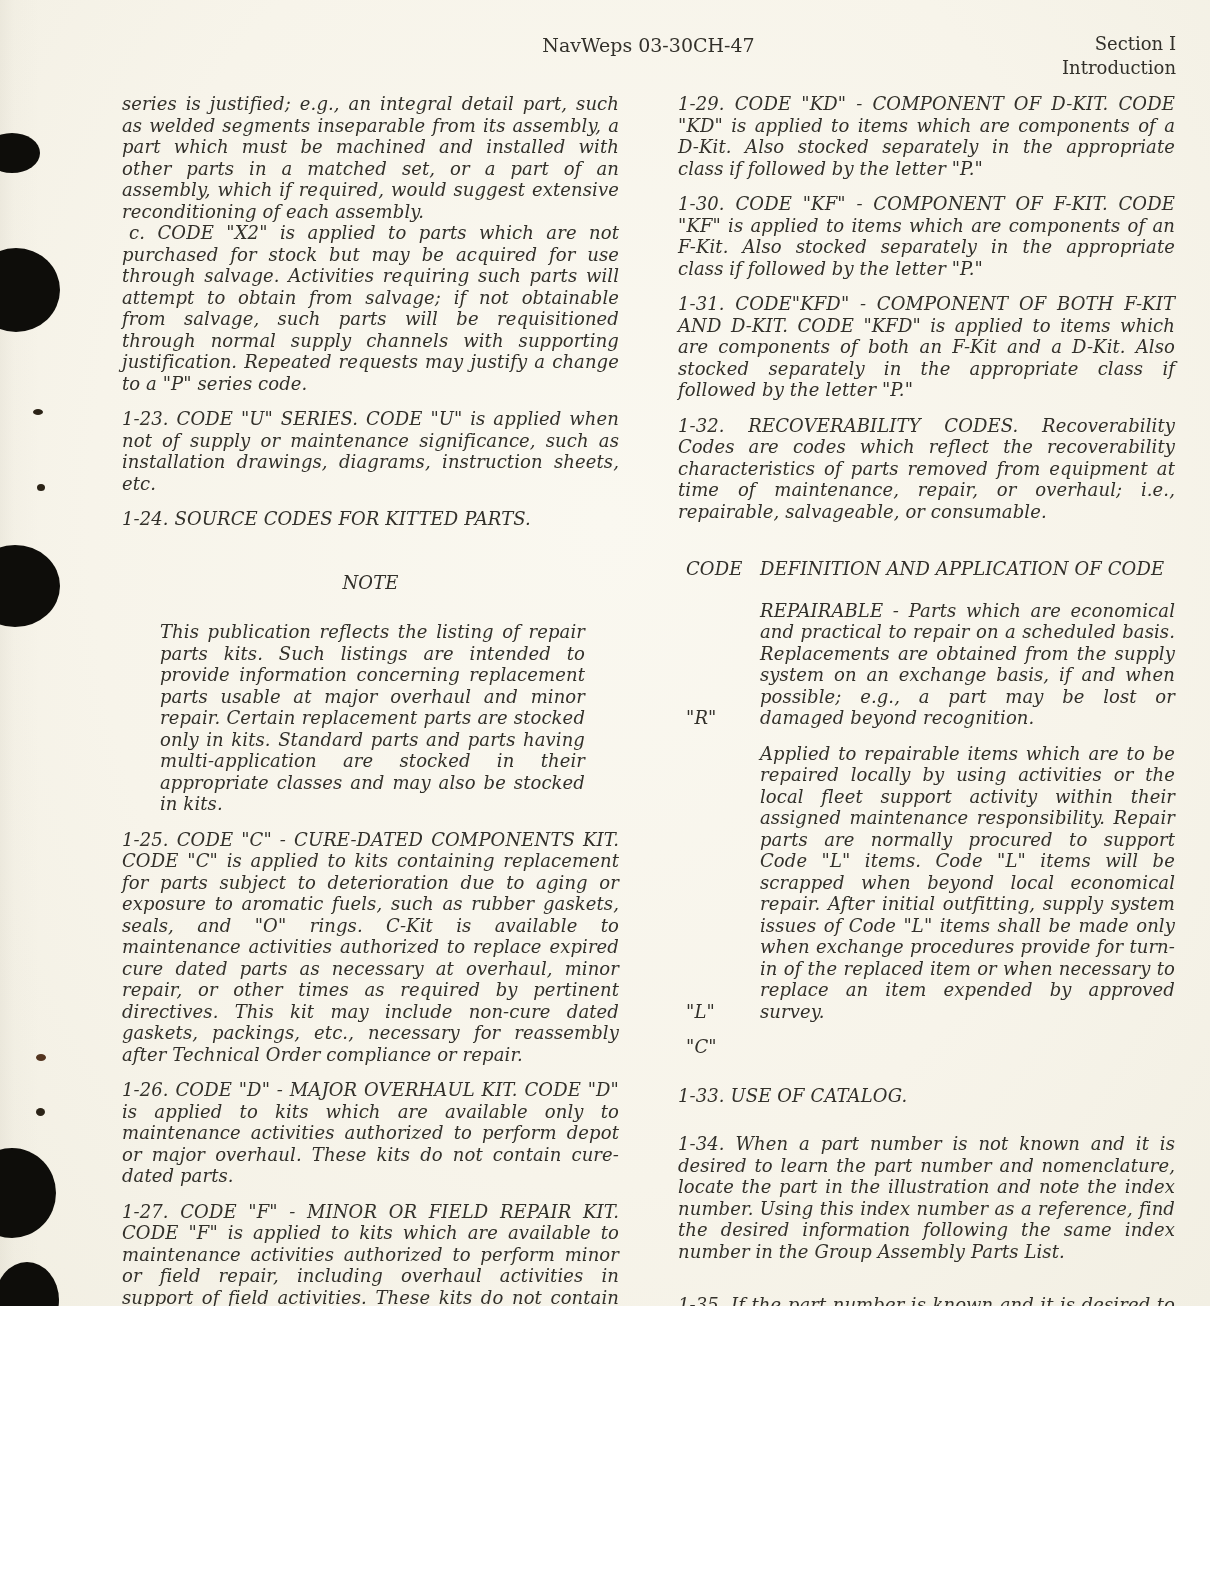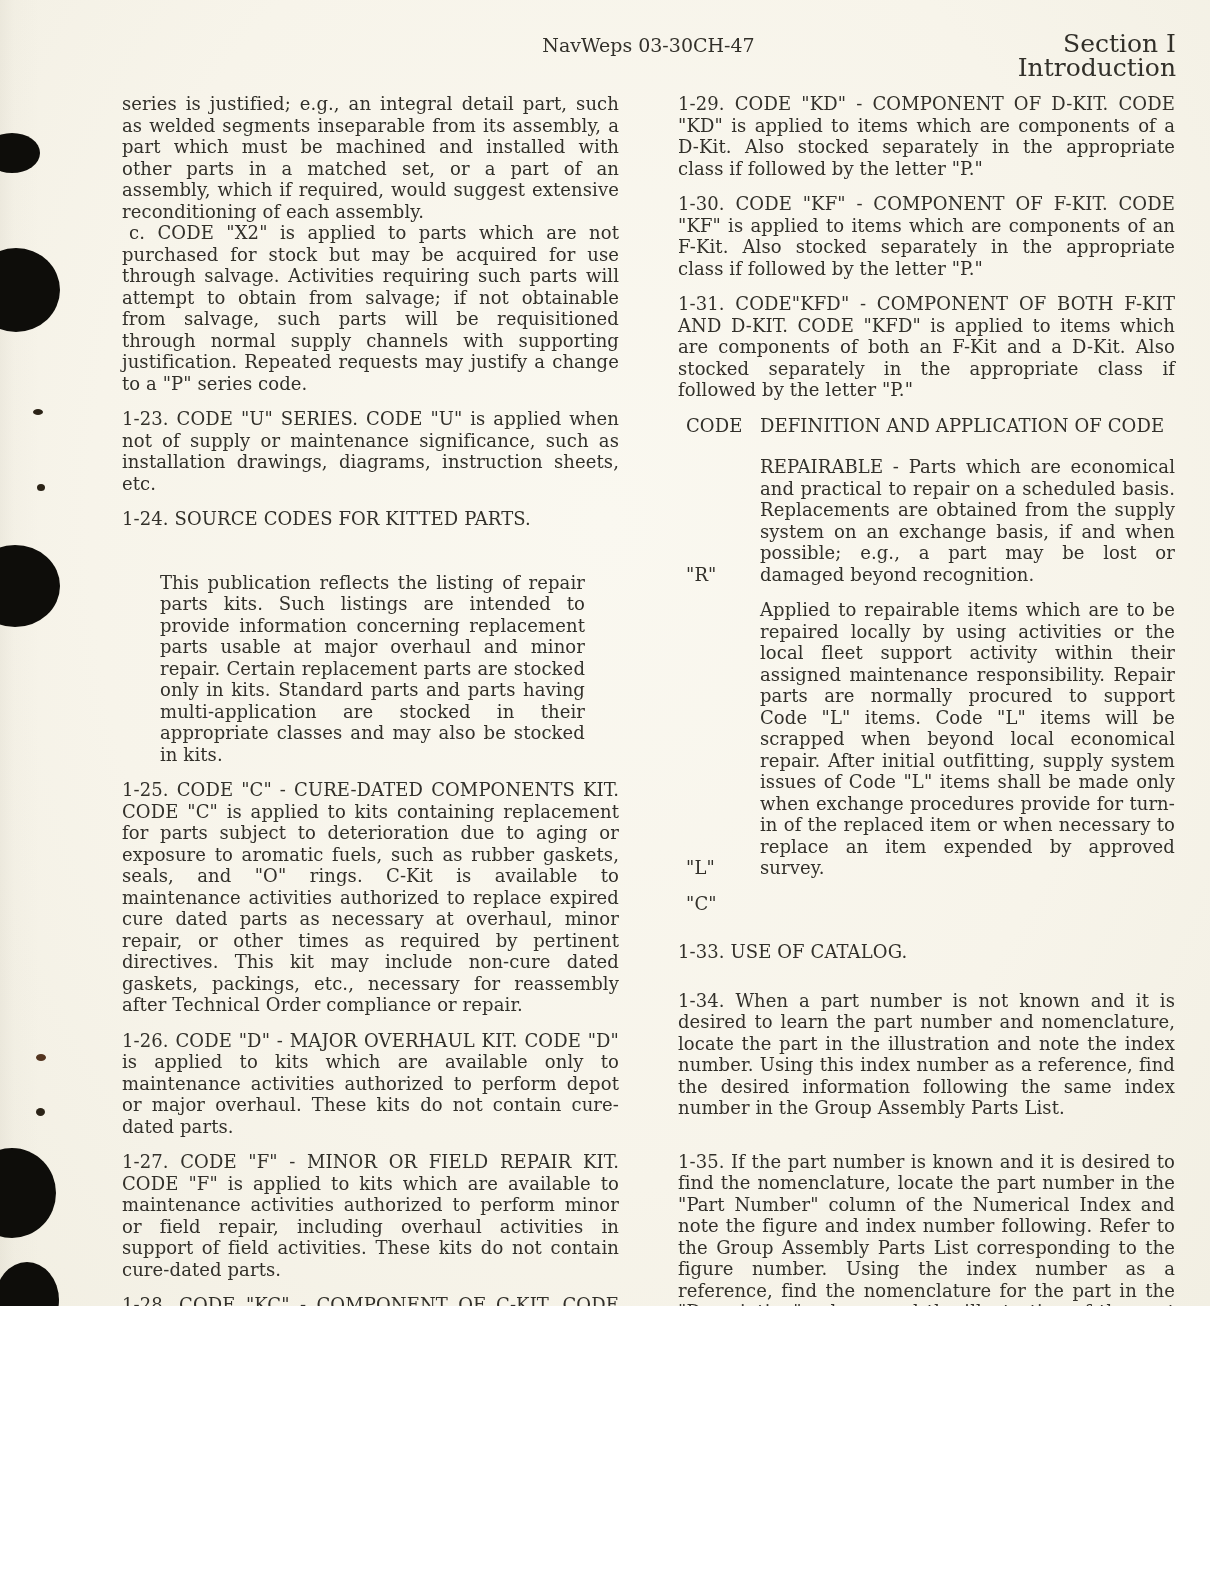--- a/index.html
+++ b/index.html
@@ -7,29 +7,29 @@
     position:relative;
     width:1210px; height:1306px;
     background:
       linear-gradient(90deg, rgba(120,110,90,0.07) 0px, rgba(120,110,90,0.02) 14px, rgba(0,0,0,0) 40px),
       radial-gradient(ellipse at 50% 40%, #faf8f0 0%, #f7f4ea 60%, #f2efe3 100%);
     overflow:hidden;
     font-family:"DejaVu Serif","Liberation Serif",serif;
     color:#32302a;
     -webkit-font-smoothing:antialiased;
   }
-  .txt { font-size:18px; line-height:21.5px; text-align:justify; letter-spacing:0.1px; }
+  .txt { font-size:18px; line-height:21.5px; text-align:justify; letter-spacing:0.1px;font-style:italic; }
   
   .hdr-doc {
     position:absolute; top:34px; left:122px; width:1053px;
     text-align:center; font-size:19px; line-height:22px;
   }
   .hdr-right {
     position:absolute; top:32px; right:34px;
-    text-align:right; font-size:25px; line-height:24px;
+    text-align:right; font-size:18px; line-height:24px;
   }
   
   .col { position:absolute; top:93px; }
   .col-left  { left:122px; width:497px; }
   .col-right { left:678px; width:497px; }
   .col p, .col .blk { margin:0 0 14px 0; }
   .p-series { margin-bottom:0 !important; }
   .p-c { text-indent:7px; }
   .h-1-24 { margin-bottom:42px !important; text-align:left; }
   .note-label { text-align:center; margin-bottom:28px !important; }
@@ -61,31 +61,33 @@
   <div class="hdr-right">
     <div>Section I</div>
     <div>Introduction</div>
   </div>
 
   <div class="col col-left txt">
     <p class="p-series">series is justified; e.g., an integral detail part, such as welded segments inseparable from its assembly, a part which must be machined and installed with other parts in a matched set, or a part of an assembly, which if required, would suggest extensive reconditioning of each assembly.</p>
     <p class="p-c">c. CODE "X2" is applied to parts which are not purchased for stock but may be acquired for use through salvage. Activities requiring such parts will attempt to obtain from salvage; if not obtainable from salvage, such parts will be requisitioned through normal supply channels with supporting justification. Repeated requests may justify a change to a "P" series code.</p>
     <p>1-23. CODE "U" SERIES. CODE "U" is applied when not of supply or maintenance significance, such as installation drawings, diagrams, instruction sheets, etc.</p>
     <p class="h-1-24">1-24. SOURCE CODES FOR KITTED PARTS.</p>
+    <p class="note-label">NOTE</p>
     <p class="note-body">This publication reflects the listing of repair parts kits. Such listings are intended to provide information concerning replacement parts usable at major overhaul and minor repair. Certain replacement parts are stocked only in kits. Standard parts and parts having multi-application are stocked in their appropriate classes and may also be stocked in kits.</p>
     <p>1-25. CODE "C" - CURE-DATED COMPONENTS KIT. CODE "C" is applied to kits containing replacement for parts subject to deterioration due to aging or exposure to aromatic fuels, such as rubber gaskets, seals, and "O" rings. C-Kit is available to maintenance activities authorized to replace expired cure dated parts as necessary at overhaul, minor repair, or other times as required by pertinent directives. This kit may include non-cure dated gaskets, packings, etc., necessary for reassembly after Technical Order compliance or repair.</p>
     <p>1-26. CODE "D" - MAJOR OVERHAUL KIT. CODE "D" is applied to kits which are available only to maintenance activities authorized to perform depot or major overhaul. These kits do not contain cure-dated parts.</p>
     <p>1-27. CODE "F" - MINOR OR FIELD REPAIR KIT. CODE "F" is applied to kits which are available to maintenance activities authorized to perform minor or field repair, including overhaul activities in support of field activities. These kits do not contain cure-dated parts.</p>
     <p>1-28. CODE "KC" - COMPONENT OF C-KIT. CODE "KC" is applied to items which are components of a C-Kit. Also stocked separately in the appropriate class if followed by the letter "P."</p>
   </div>
 
   <div class="col col-right txt">
     <p>1-29. CODE "KD" - COMPONENT OF D-KIT. CODE "KD" is applied to items which are components of a D-Kit. Also stocked separately in the appropriate class if followed by the letter "P."</p>
     <p>1-30. CODE "KF" - COMPONENT OF F-KIT. CODE "KF" is applied to items which are components of an F-Kit. Also stocked separately in the appropriate class if followed by the letter "P."</p>
     <p>1-31. CODE"KFD" - COMPONENT OF BOTH F-KIT AND D-KIT. CODE "KFD" is applied to items which are components of both an F-Kit and a D-Kit. Also stocked separately in the appropriate class if followed by the letter "P."</p>
+    <p class="p-1-32">1-32. RECOVERABILITY CODES. Recoverability Codes are codes which reflect the recoverability characteristics of parts removed from equipment at time of maintenance, repair, or overhaul; i.e., repairable, salvageable, or consumable.</p>
 
     <div class="blk code-row code-hdr-row">
       <div class="code-cell">CODE</div>
       <div class="def-cell">DEFINITION AND APPLICATION OF CODE</div>
     </div>
 
     <div class="blk code-row">
       <div class="code-cell">"R"</div>
       <div class="def-cell">REPAIRABLE - Parts which are economical and practical to repair on a scheduled basis. Replacements are obtained from the supply system on an exchange basis, if and when possible; e.g., a part may be lost or damaged beyond recognition.</div>
     </div>

